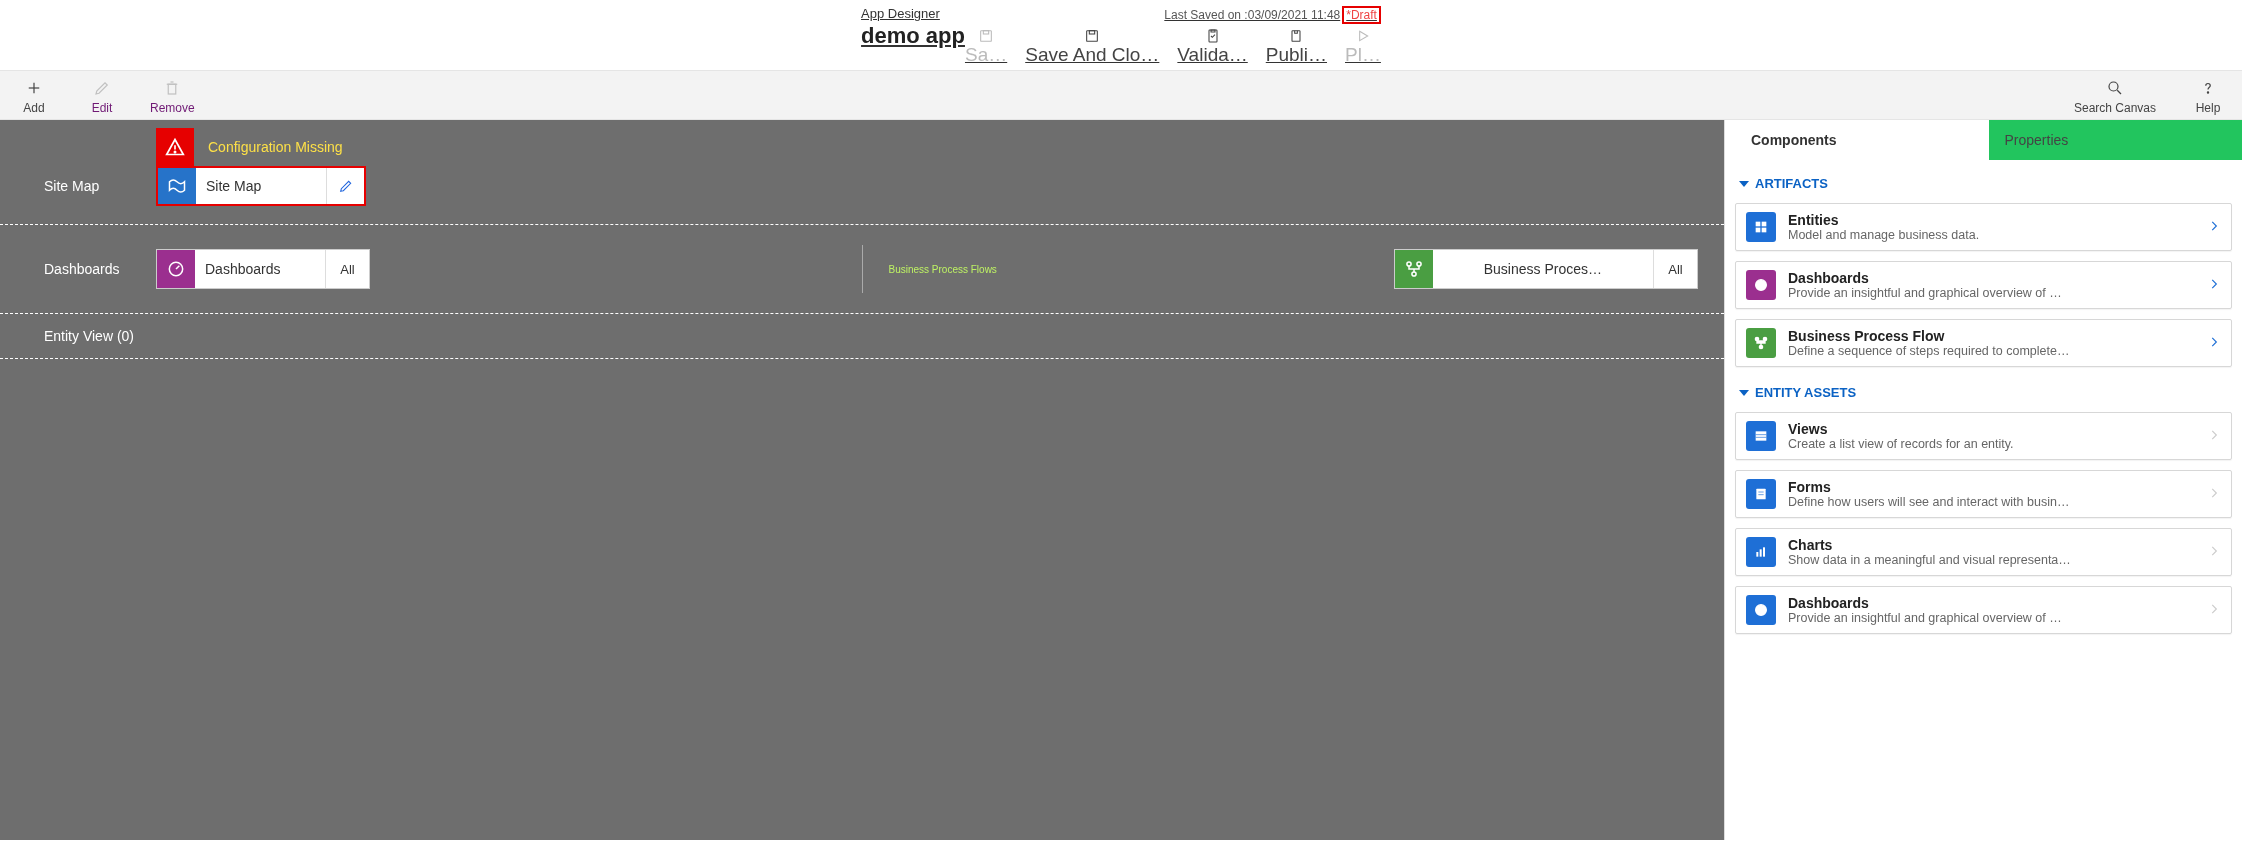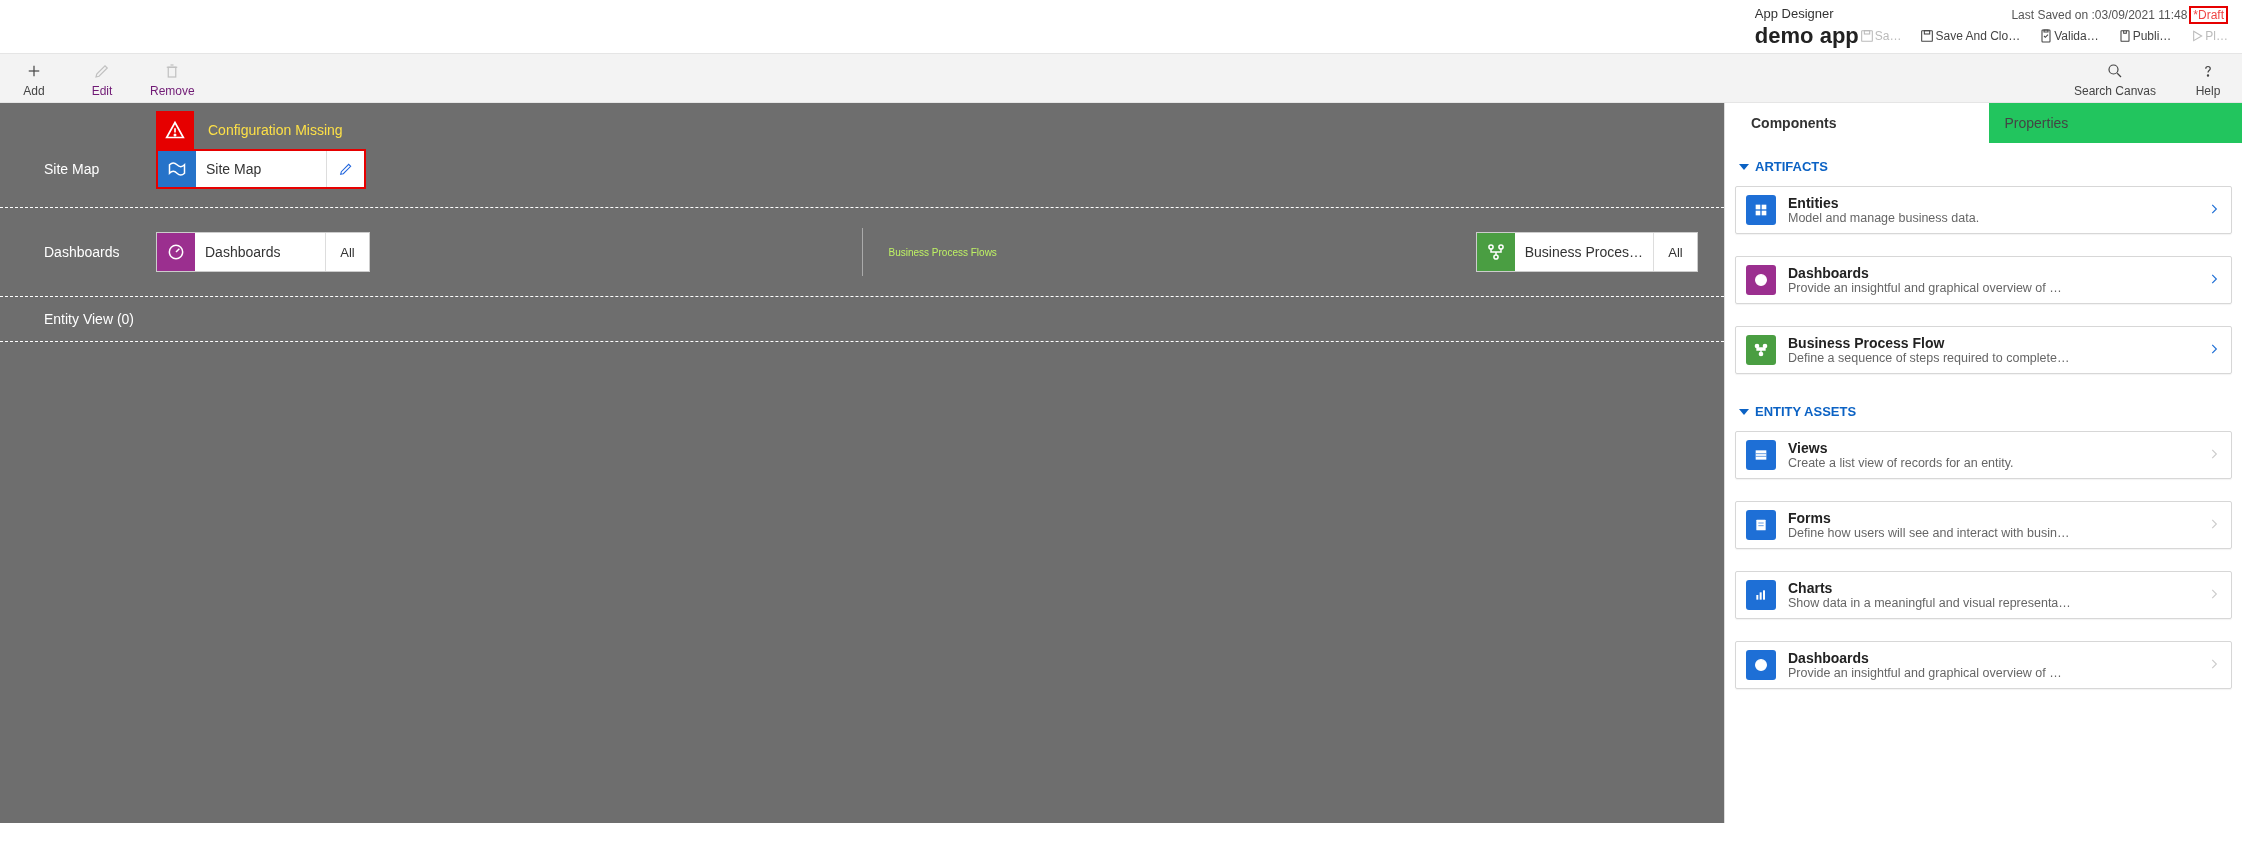--- a/index.html
+++ b/index.html
@@ -1,25 +1,25 @@
 <!DOCTYPE html>
 <html><head>
 <meta charset="utf-8">
 <style>
 * { box-sizing: border-box; margin: 0; padding: 0; font-family: "Segoe UI", Arial, sans-serif; }
 body { background: #fff; font-size: 13px; color: #333; width: 2242px; }
 
-.topbar { display: flex; justify-content: flex-end; align-items: flex-start; padding: 6px 14px 4px 14px; }
+.topbar { display: flex; justify-content: center; align-items: flex-start; padding: 6px 14px 4px 14px; text-decoration: underline; }
 .topbar-left .title-small { font-size: 13px; color: #333; }
 .topbar-left .title-large { font-size: 22px; font-weight: 600; color: #222; margin-top: 2px; }
 .topbar-right { text-align: right; }
 .saved-line { font-size: 12px; color: #555; display: flex; align-items: center; justify-content: flex-end; }
 .draft-badge { border: 2px solid #e60000; padding: 0 2px; margin-left: 2px; color: #ef4444; }
 .top-actions { display: flex; gap: 18px; margin-top: 4px; align-items: center; justify-content: flex-end; }
-.top-action { display: flex; align-items: center; font-size: 12px; color: #444; cursor: pointer; }
+.top-action { display: flex; align-items: center; font-size: 19px; color: #444; cursor: pointer; flex-direction: column; }
 .top-action.disabled { color: #bbb; }
 .top-action svg { width: 16px; height: 16px; }
 
 .toolbar { background: #f3f3f3; border-top: 1px solid #e5e5e5; border-bottom: 1px solid #e5e5e5; padding: 8px 14px 4px 14px; display: flex; align-items: center; }
 .toolbar-left { display: flex; gap: 28px; }
 .toolbar-btn { display: flex; flex-direction: column; align-items: center; gap: 4px; min-width: 40px; cursor: pointer; color: #444; font-size: 12px; }
 .toolbar-btn.disabled { color: #701a75; }
 .toolbar-btn svg { width: 18px; height: 18px; }
 .toolbar-right { margin-left: auto; display: flex; gap: 32px; }
 
@@ -56,21 +56,21 @@
 .sidepanel { width: 518px; background: #fff; border-left: 1px solid #ddd; display: flex; flex-direction: column; }
 .tabs { display: flex; }
 .tab { flex: 1; padding: 12px 16px; font-size: 14px; cursor: pointer; }
 .tab.active { background: #fff; font-weight: 600; padding-left: 26px; }
 .tab.inactive { background: #22c55e; color: #444; }
 
 .panel-body { padding: 8px 10px; }
 .section-header { display: flex; align-items: center; gap: 6px; color: #0b62c4; font-size: 13px; font-weight: 600; padding: 8px 4px; cursor: pointer; }
 .section-header svg { width: 10px; height: 10px; fill: #0b62c4; }
 
-.card { border: 1px solid #d7d7d7; border-radius: 2px; margin: 4px 0 22px 0; padding: 8px 10px; display: flex; align-items: center; gap: 12px; cursor: pointer; box-shadow: 0 1px 1px rgba(0,0,0,0.05); }
+.card { border: 1px solid #d7d7d7; border-radius: 2px; margin: 4px 0 10px 0; padding: 8px 10px; display: flex; align-items: center; gap: 12px; cursor: pointer; box-shadow: 0 1px 1px rgba(0,0,0,0.05); }
 .card-icon { width: 30px; height: 30px; border-radius: 3px; display: flex; align-items: center; justify-content: center; flex-shrink: 0; }
 .card-icon svg { width: 16px; height: 16px; fill: #fff; }
 .card-text { flex: 1; min-width: 0; }
 .card-title { font-size: 14px; font-weight: 600; color: #222; }
 .card-desc { font-size: 12.5px; color: #666; white-space: nowrap; overflow: hidden; text-overflow: ellipsis; }
 .card-chevron { color: #888; }
 .card.dim .card-chevron { color: #ccc; }
 .card-chevron svg { width: 14px; height: 14px; stroke: currentColor; fill: none; }
 
 .ic-blue { background: #1e6fd6; }
@@ -215,21 +215,21 @@
                   <line x1="12" y1="12" x2="16" y2="8"></line>
                 </svg>
             </div>
             <div class="tile-label">Dashboards</div>
             <div class="tile-count">All</div>
           </div>
         </div>
         <div class="divider-v"></div>
         <div class="dash-half">
           <div style="color:#bef264;font-size:10px;flex:0 0 auto;margin-right:auto;">Business Process Flows</div>
-          <div class="tile no-border" style="margin-left:20px;">
+          <div class="tile no-border" style="margin-left:20px;gap:41px;">
             <div class="tile-icon bg-green">
               <svg viewBox="0 0 24 24" fill="none" stroke="#fff" stroke-width="1.8">
                   <circle cx="6" cy="6" r="2.5"></circle>
                   <circle cx="18" cy="6" r="2.5"></circle>
                   <circle cx="12" cy="18" r="2.5"></circle>
                   <path d="M6 8v4h12V8M12 12v4"></path>
                 </svg>
             </div>
             <div class="tile-label">Business Proces…</div>
             <div class="tile-count">All</div>

